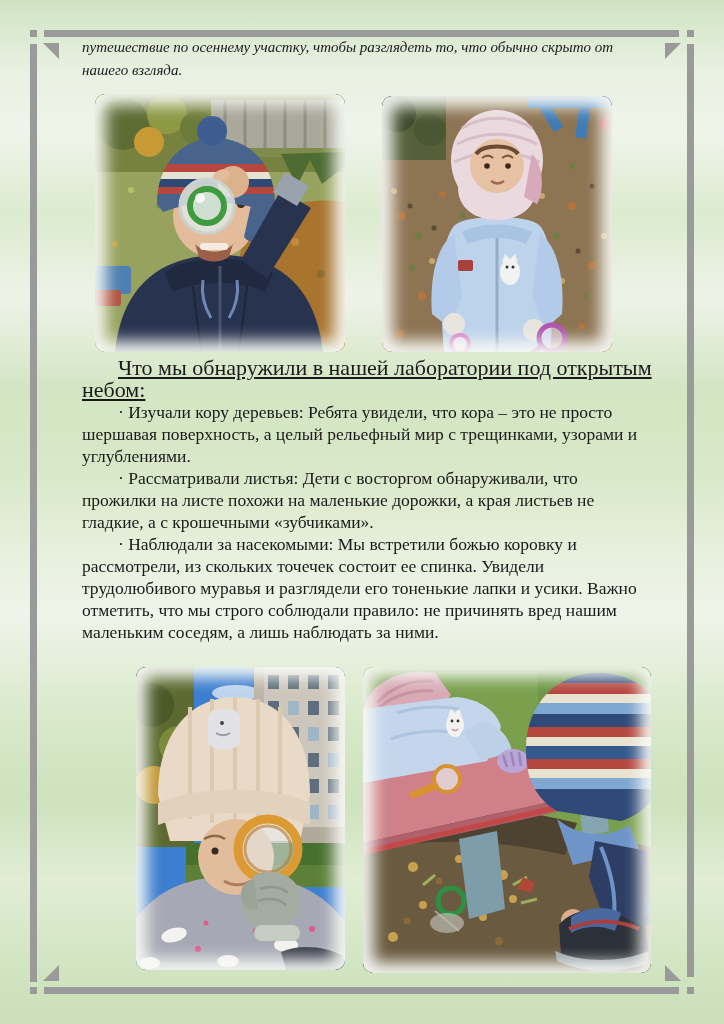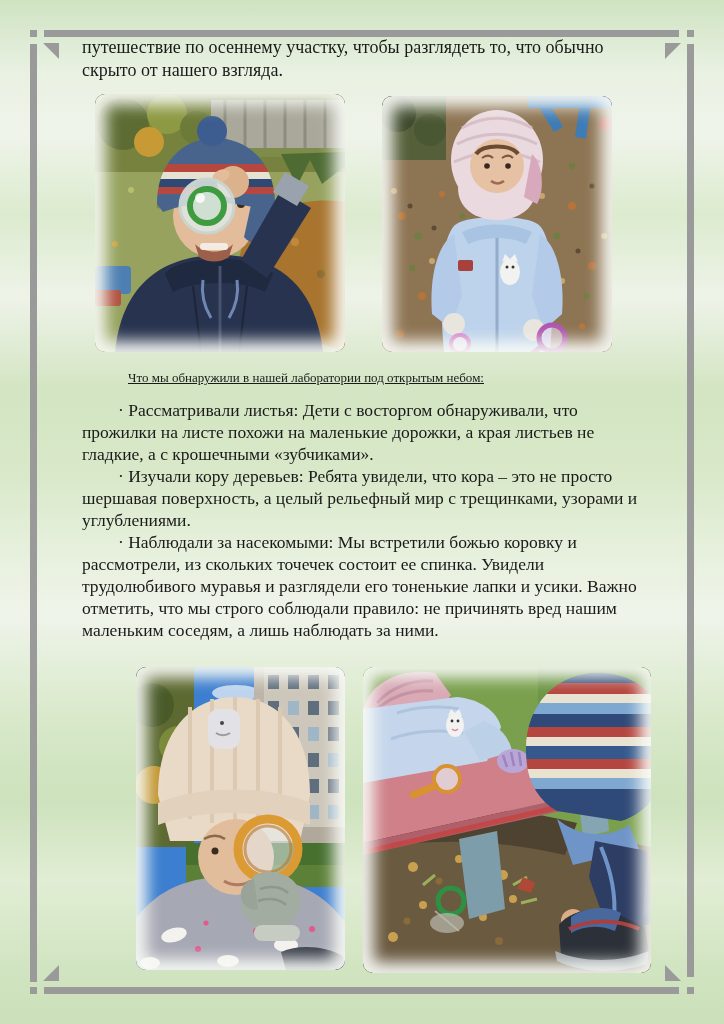--- a/index.html
+++ b/index.html
@@ -26,28 +26,28 @@
   #sq-tr{left:687px;top:30px;width:7px;height:7px;}
   #sq-bl{left:30px;top:987px;width:7px;height:7px;}
   #sq-br{left:687px;top:987px;width:7px;height:7px;}
   #tri-tl{left:43px;top:43px;clip-path:polygon(0 0,100% 0,100% 100%);}
   #tri-tr{left:665px;top:43px;clip-path:polygon(0 0,100% 0,0 100%);}
   #tri-bl{left:43px;top:965px;clip-path:polygon(0 100%,100% 100%,100% 0);}
   #tri-br{left:665px;top:965px;clip-path:polygon(0 100%,100% 100%,0 0);}
   
   .intro{
     position:absolute;left:82px;top:36px;width:568px;
-    font-size:18px;line-height:22.5px;color:var(--text-color);margin:0;
+    font-size:15px;line-height:22.5px;color:var(--text-color);margin:0;font-style:italic;
   }
   .section{
     position:absolute;left:82px;top:357px;width:570px;
     font-size:17.5px;line-height:22px;color:var(--text-color);
   }
   .section h2{
-    margin:10px;font-size:13px;font-weight:normal;
+    margin:0;font-size:22px;font-weight:normal;
     text-decoration:underline;text-indent:36px;
   }
   .section p{margin:0;text-indent:36px;}
   
   .photo{position:absolute;border-radius:10px;overflow:hidden;}
   .photo svg{display:block;width:100%;height:100%;}
   .feather{position:absolute;inset:0;border-radius:10px;
     box-shadow:inset 0 0 15px 11px rgba(248,250,245,.95);pointer-events:none;}
   #photo-1{left:95px;top:94px;width:250px;height:258px;}
   #photo-2{left:382px;top:96px;width:230px;height:256px;}
@@ -195,22 +195,22 @@
     <circle cx="78" cy="248" r="9" fill="#f0e8f2" fill-opacity="0.8" stroke="#d884c8" stroke-width="4"></circle>
     <circle cx="152" cy="234" r="11" fill="#e8e4de"></circle>
     <circle cx="170" cy="242" r="13" fill="#e8d9ec" fill-opacity="0.6" stroke="#b055b0" stroke-width="5"></circle>
     <path d="M160 250l-12 9" stroke="#b055b0" stroke-width="5" stroke-linecap="round"></path>
   </svg>
   <div class="feather"></div>
 </div>
 
 <div class="section">
   <h2>Что мы обнаружили в нашей лаборатории под открытым небом:</h2>
+  <p>· Изучали кору деревьев: Ребята увидели, что кора – это не просто шершавая поверхность, а целый рельефный мир с трещинками, узорами и углублениями.</p>
   <p>· Рассматривали листья: Дети с восторгом обнаруживали, что прожилки на листе похожи на маленькие дорожки, а края листьев не гладкие, а с крошечными «зубчиками».</p>
-  <p>· Изучали кору деревьев: Ребята увидели, что кора – это не просто шершавая поверхность, а целый рельефный мир с трещинками, узорами и углублениями.</p>
   <p>· Наблюдали за насекомыми: Мы встретили божью коровку и рассмотрели, из скольких точечек состоит ее спинка. Увидели трудолюбивого муравья и разглядели его тоненькие лапки и усики. Важно отметить, что мы строго соблюдали правило: не причинять вред нашим маленьким соседям, а лишь наблюдать за ними.</p>
 </div>
 
 <div class="photo" id="photo-3" role="img" aria-label="Девочка в бежевой шапке и серой куртке с единорогами смотрит в оранжевую лупу">
   <svg viewBox="0 0 209 303">
     <rect width="209" height="303" fill="#3c7ecf"></rect>
     <ellipse cx="100" cy="26" rx="24" ry="8" fill="#e8f0f8" opacity="0.75"></ellipse>
     <rect x="118" y="0" width="91" height="192" fill="#cdc6ba"></rect>
     <rect x="118" y="0" width="10" height="192" fill="#bdb5a8"></rect>
     <g fill="#5f6e7c">

